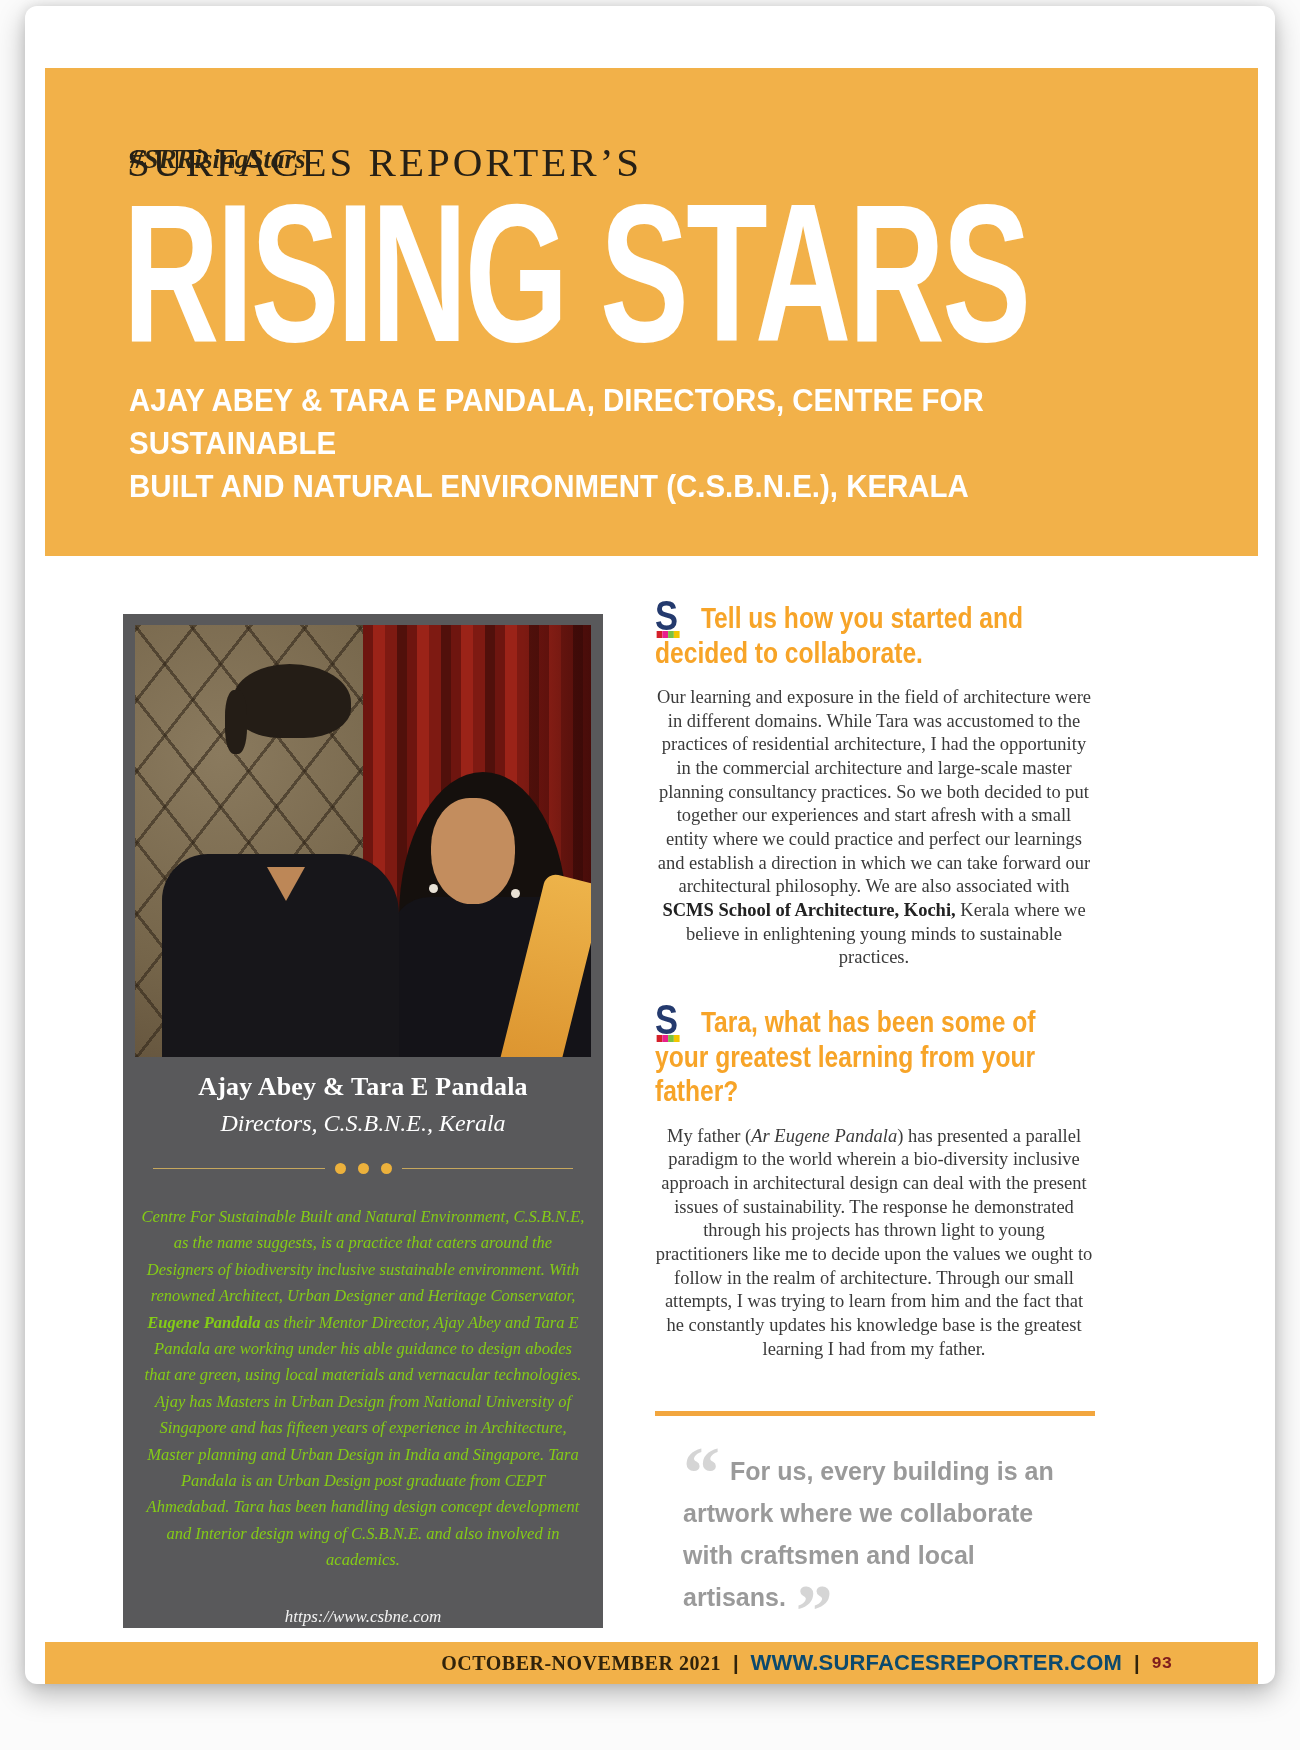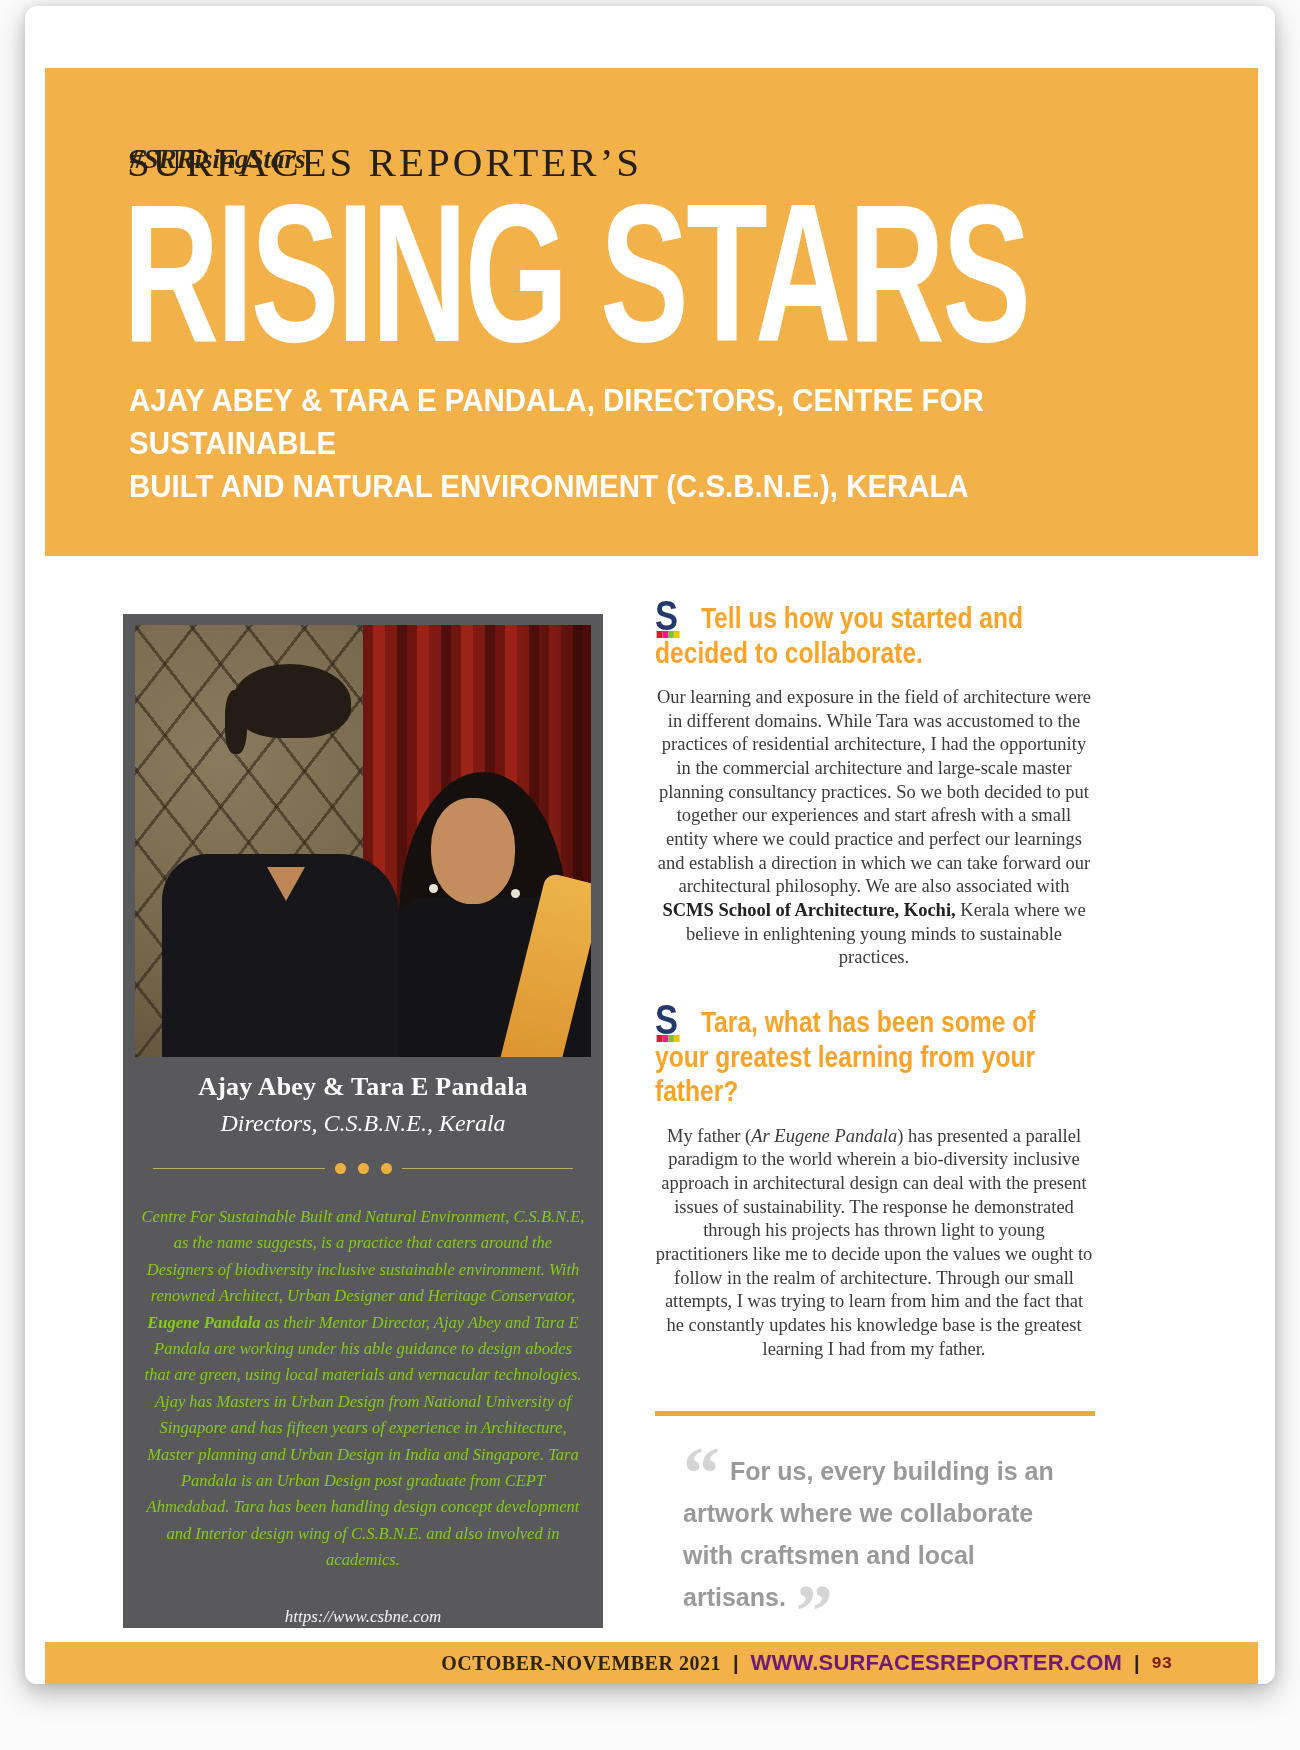--- a/index.html
+++ b/index.html
@@ -168,21 +168,21 @@
   .qmark.close { margin-left:10px; vertical-align:-30px; }
 
   
   .footer-band {
     position:absolute; left:20px; top:1636px; width:1213px; height:42px;
     background:#F2B149; display:flex; align-items:center; justify-content:flex-end;
     padding-right:86px; gap:12px;
   }
   .foot-issue { font-family:"Liberation Serif", serif; font-weight:bold; font-size:20px; color:#31230b; letter-spacing:.5px; }
   .foot-sep { font-weight:bold; font-size:20px; color:#31230b; }
-  .foot-site { font-weight:bold; font-size:22px; color:#701a75; letter-spacing:.2px; }
+  .foot-site { font-weight:bold; font-size:22px; color:#0c4a6e; letter-spacing:.2px; }
   .foot-page { font-family:Liberation Mono, monospace; font-weight:bold; font-size:17px; color:#7f1d1d; }
 </style>
 </head>
 <body>
 
 <div class="page">
 
   <div class="header-band">
     <div class="hashtag">#SRRisingStars</div>
     <div class="brand">SURFACES REPORTER’S</div>

